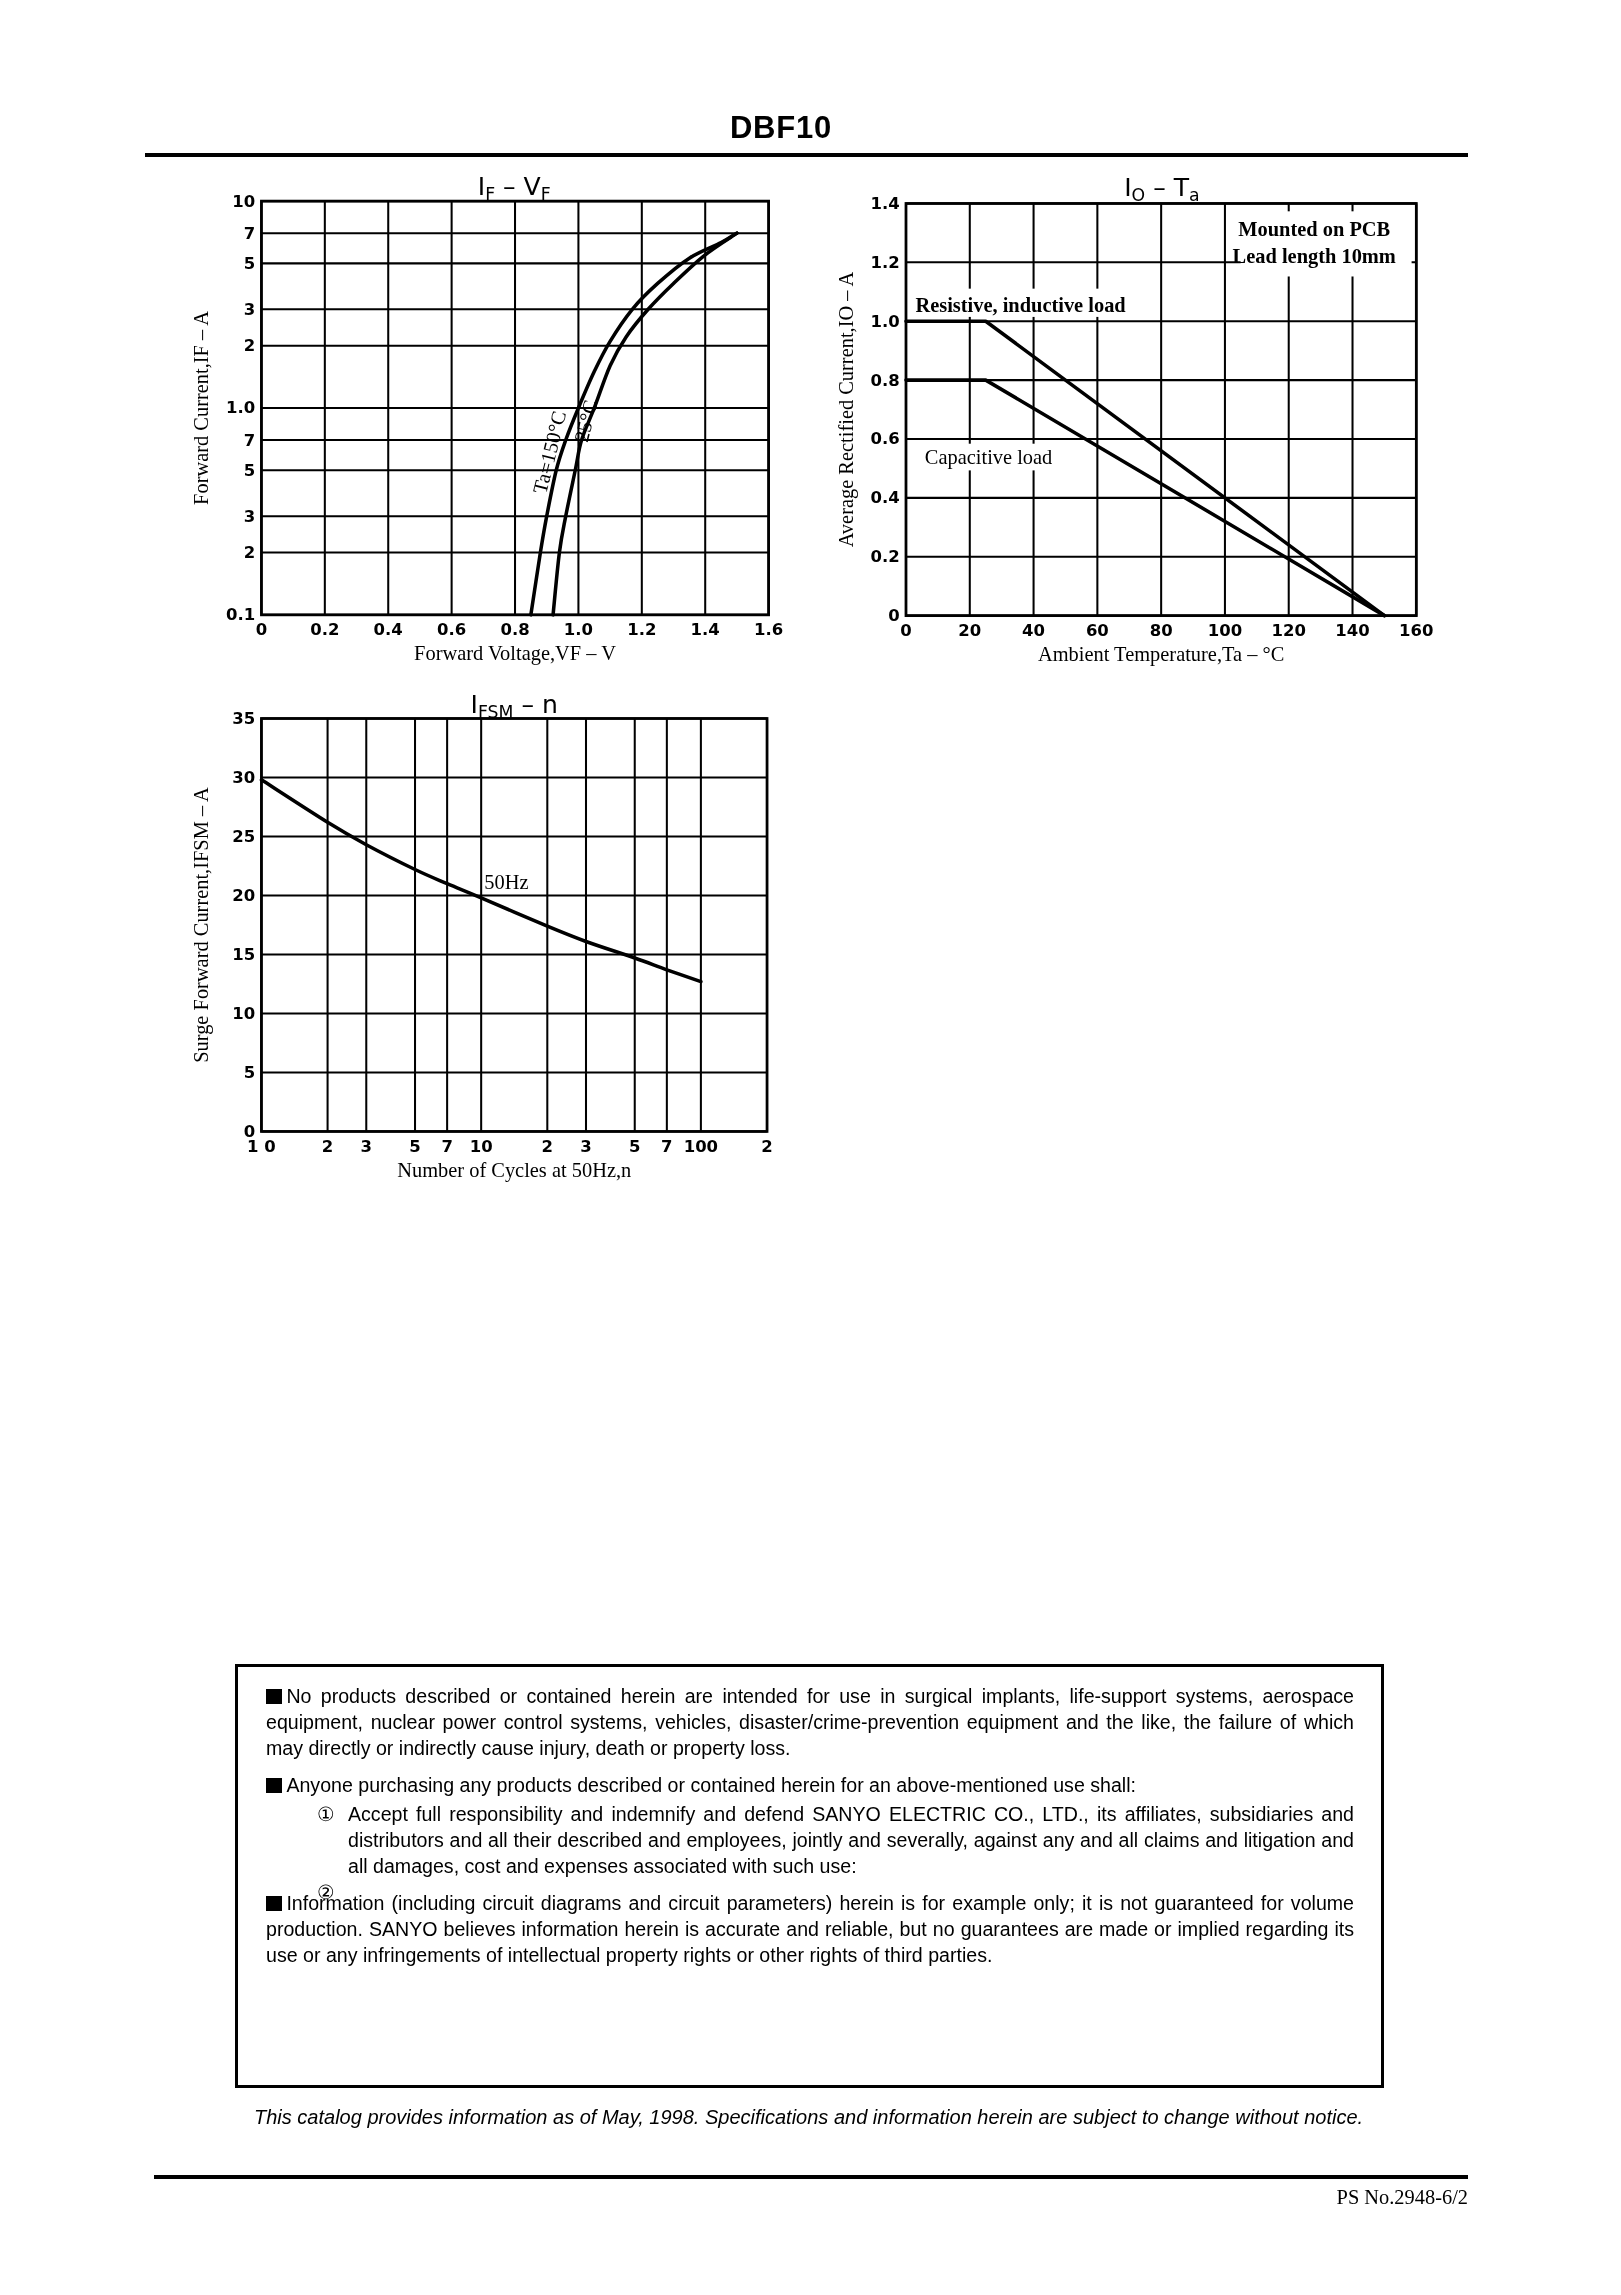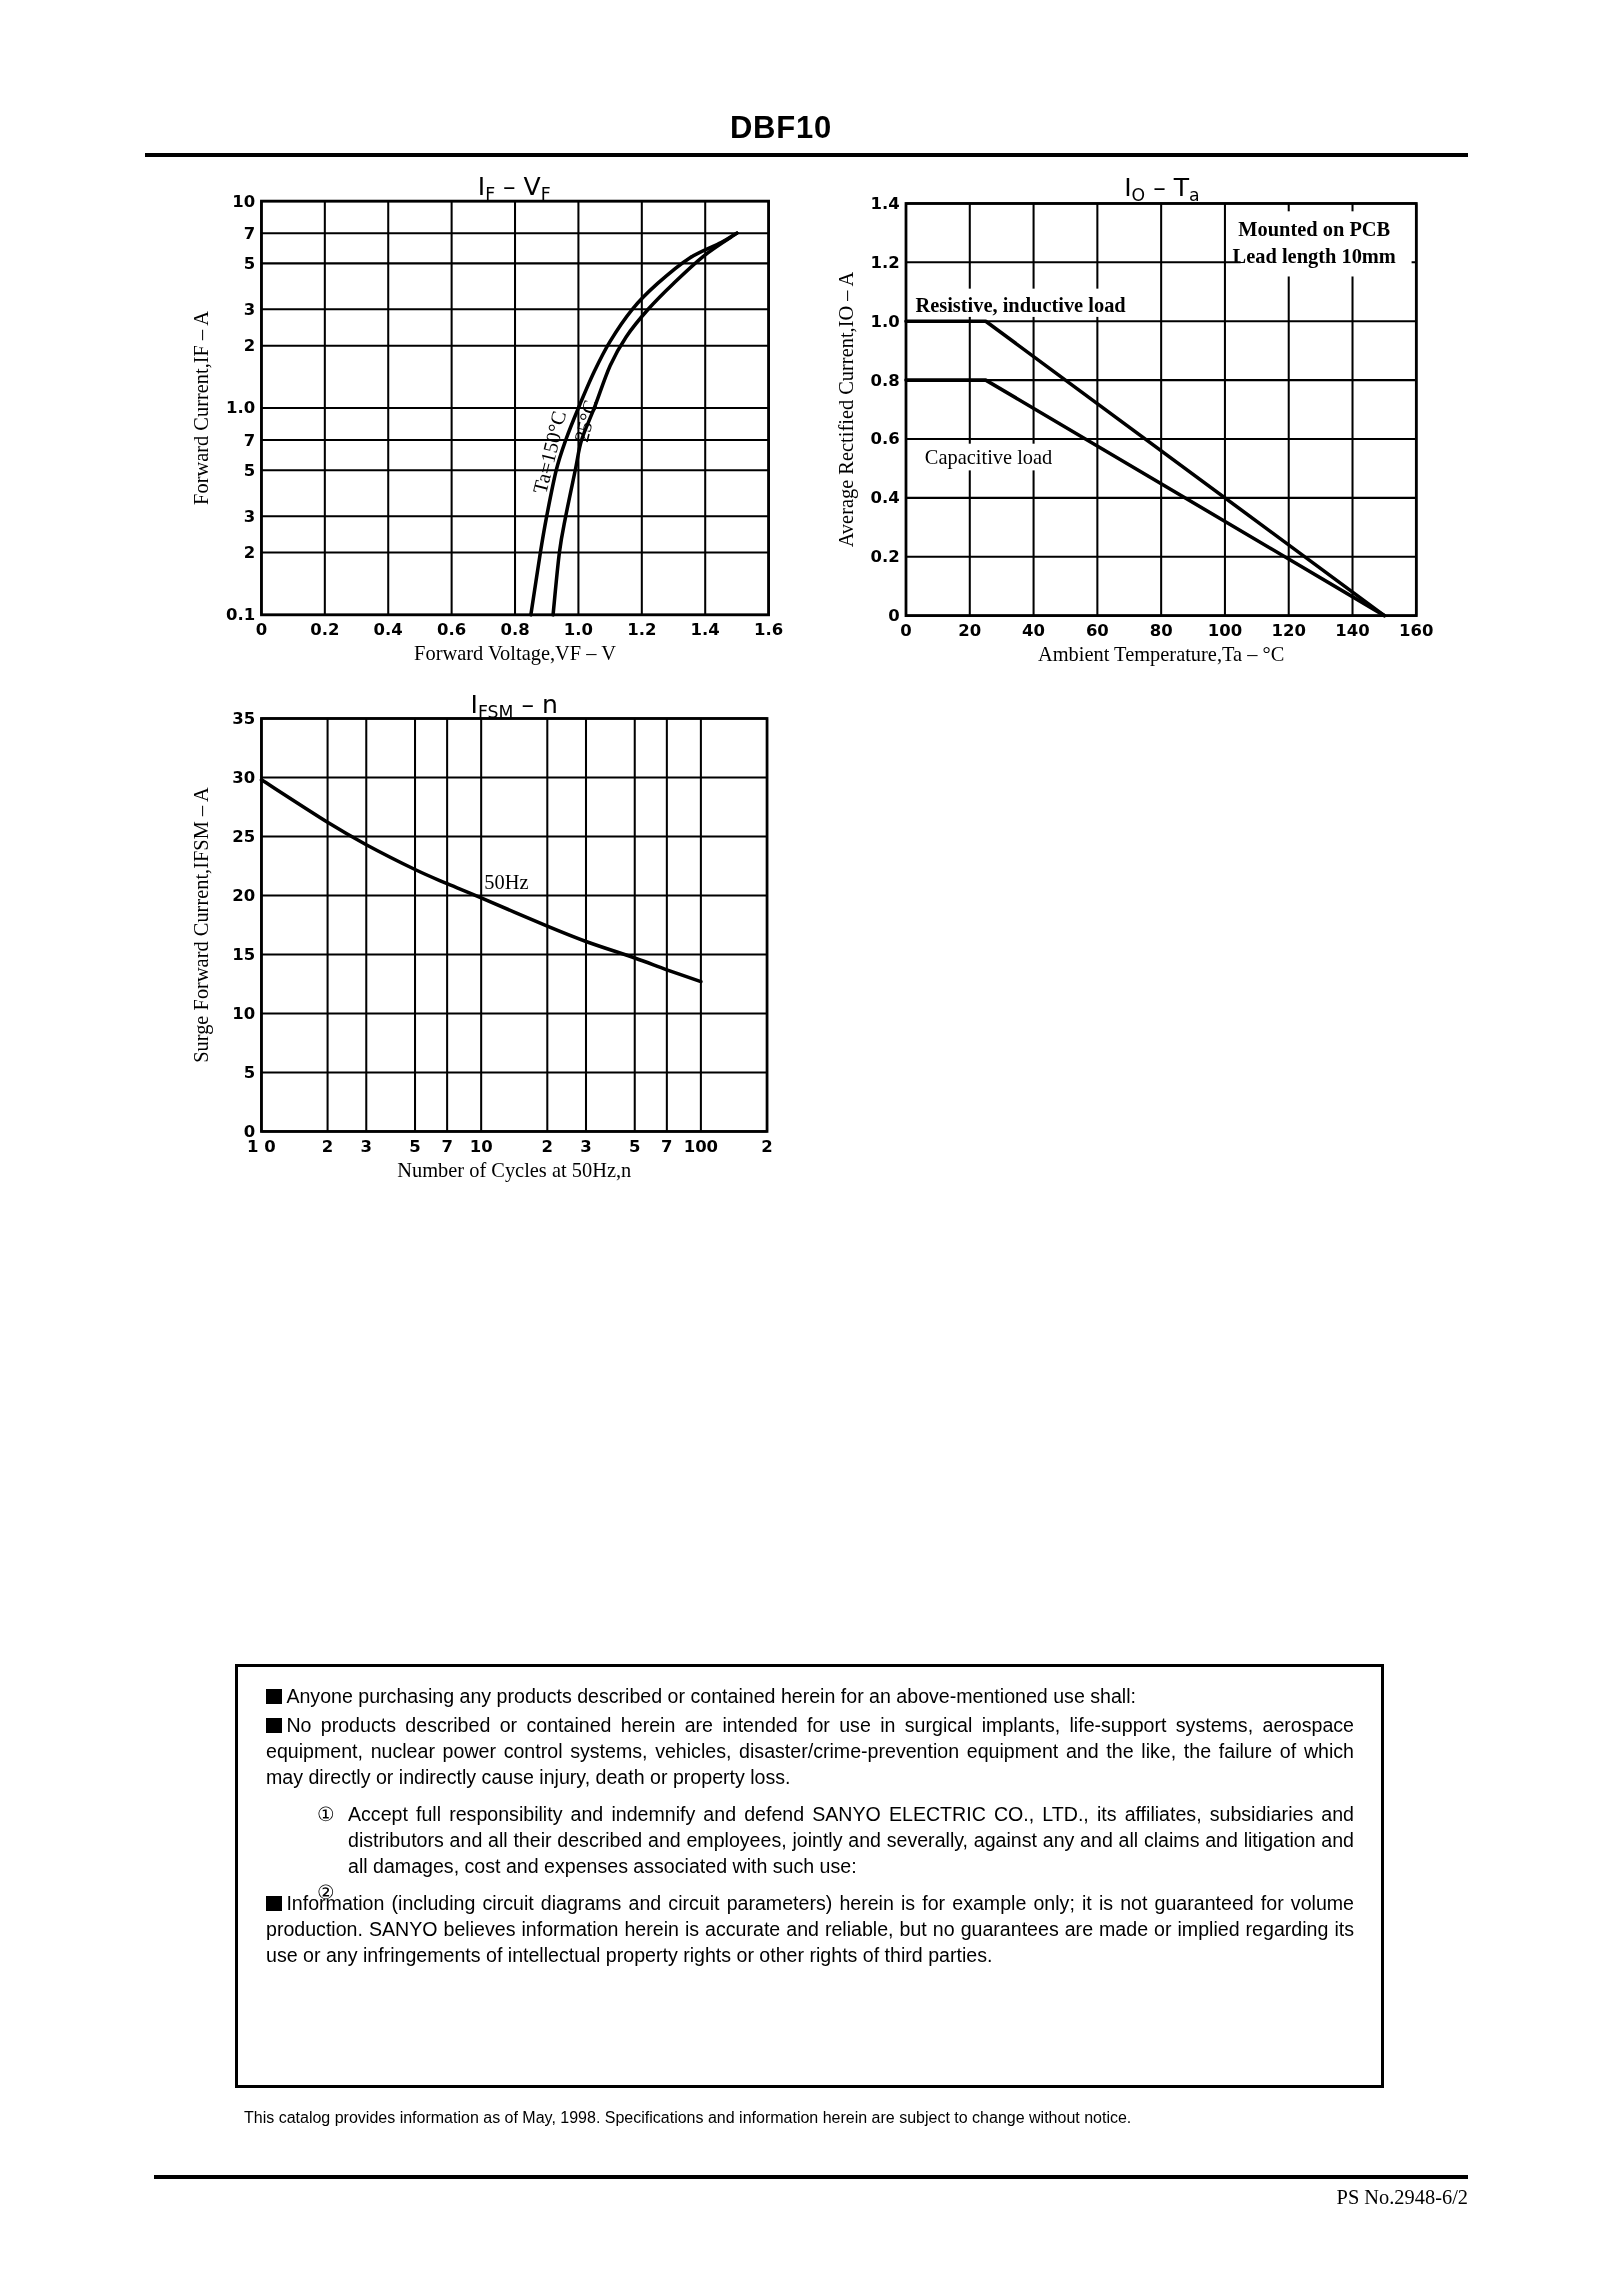--- a/index.html
+++ b/index.html
@@ -18,21 +18,21 @@
   .ann { font-family:"Liberation Serif", serif; font-size:26px; }
   .ann-bold { font-family:"Liberation Serif", serif; font-size:26px; font-weight:bold; }
   .title-lbl { font-family:"DejaVu Sans", sans-serif; font-size:32px; }
   .title-sub { font-family:"DejaVu Sans", sans-serif; font-size:22px; }
   #disclaimer { left:235px; top:1664px; width:1149px; height:424px; border:3.1px solid #000; box-sizing:border-box; padding:15.7px 27px 7.9px 28px; font-size:19.6px; line-height:26px; }
   .para { position:relative; padding-left:0; margin-bottom:11px; }
   .para .bullet { display:inline-block; width:15.7px; height:15.7px; background:#000; margin-right:4.7px; vertical-align:-1.6px; }
   .para .txt { text-align:justify; }
   .sub { position:relative; padding-left:82px; text-align:justify; }
   .sub .num { position:absolute; left:51px; top:0; }
-  #catalog-note { left:244px; top:2098px; width:1115px; font-size:16px; line-height:39px; }
+  #catalog-note { left:254px; top:2098px; width:1115px; font-size:20px; line-height:39px;font-style:italic; }
 </style>
 </head>
 <body>
 
 <div class="abs" id="doc-title">DBF10</div>
 <div class="abs" id="top-rule"></div>
 
 <svg class="chart" id="chart-svg" width="1622" height="1225" viewBox="0 0 2066 1560">
     <g>
       <line x1="333" x2="333" y1="256" y2="783" class="grid-major"></line>
@@ -177,25 +177,25 @@
       <rect x="333" y="915" width="644" height="526" class="frame"></rect>
       <text x="655" y="908" text-anchor="middle" class="title-lbl"><tspan dy="0">I</tspan><tspan class="title-sub" dy="6">FSM</tspan><tspan dy="-6">  –  </tspan><tspan dy="0">n</tspan></text>
       <text x="655" y="1499" text-anchor="middle" class="axis-label">Number of Cycles at 50Hz,n</text>
       <text x="265" y="1178" text-anchor="middle" class="axis-label" transform="rotate(-90 265 1178)">Surge Forward Current,IFSM – A</text>
       <path d="M333,993.1485714285714 C347.04177821619857,1002.1657142857142 394.99497738107345,1033.475238095238 417.2506692971914,1047.2514285714285 C439.50636121330933,1061.027619047619 447.9719303705374,1065.7866666666666 466.53415149670764,1075.8057142857142 C485.0963726228779,1085.8247619047618 511.4594327806446,1099.1000000000001 528.623996054213,1107.3657142857144 C545.7885593277813,1115.6314285714286 555.4797529219193,1119.3885714285716 569.5215311381178,1125.4 C583.5633093543163,1131.4114285714286 591.6073647663247,1134.4171428571426 612.8746653514044,1143.4342857142856 C634.141965936484,1152.4514285714286 674.8696427324778,1170.2352380952382 697.1253346485958,1179.5028571428572 C719.3810265647137,1188.7704761904763 727.8465957219418,1192.2771428571427 746.408816848112,1199.04 C764.9710379742822,1205.8028571428572 791.3340981320489,1214.0685714285714 808.4986614056172,1220.08 C825.6632246791855,1226.0914285714284 835.3544182733236,1230.0990476190475 849.3961964895223,1235.1085714285714 C863.4379747057209,1240.1180952380953 885.5238083339276,1247.632380952381 892.7493307028087,1250.1371428571429" class="curve"></path>
       <text x="616.8746653514044" y="1132.4285714285716" class="ann">50Hz</text>
     </g>
   </svg>
 
 <div class="abs" id="disclaimer">
+  <div class="para">
+    <div class="txt"><span class="bullet"></span><span>No products described or contained herein are intended for use in surgical implants, life-support systems, aerospace equipment, nuclear power control systems, vehicles, disaster/crime-prevention equipment and the like, the failure of which may directly or indirectly cause injury, death or property loss.</span></div>
+  </div>
   <div class="para" style="margin-bottom:3.1px;">
     <div class="txt"><span class="bullet"></span><span>Anyone purchasing any products described or contained herein for an above-mentioned use shall:</span></div>
-  </div>
-  <div class="para">
-    <div class="txt"><span class="bullet"></span><span>No products described or contained herein are intended for use in surgical implants, life-support systems, aerospace equipment, nuclear power control systems, vehicles, disaster/crime-prevention equipment and the like, the failure of which may directly or indirectly cause injury, death or property loss.</span></div>
   </div>
   <div class="sub">
     <span class="num">①</span>
     <span>Accept full responsibility and indemnify and defend SANYO ELECTRIC CO., LTD., its affiliates, subsidiaries and distributors and all their described and employees, jointly and severally, against any and all claims and litigation and all damages, cost and expenses associated with such use:</span>
   </div>
   <div class="sub" style="margin-bottom:11px;">
     <span class="num">②</span>
   </div>
   <div class="para">
     <div class="txt"><span class="bullet"></span><span>Information (including circuit diagrams and circuit parameters) herein is for example only; it is not guaranteed for volume production. SANYO believes information herein is accurate and reliable, but no guarantees are made or implied regarding its use or any infringements of intellectual property rights or other rights of third parties.</span></div>

